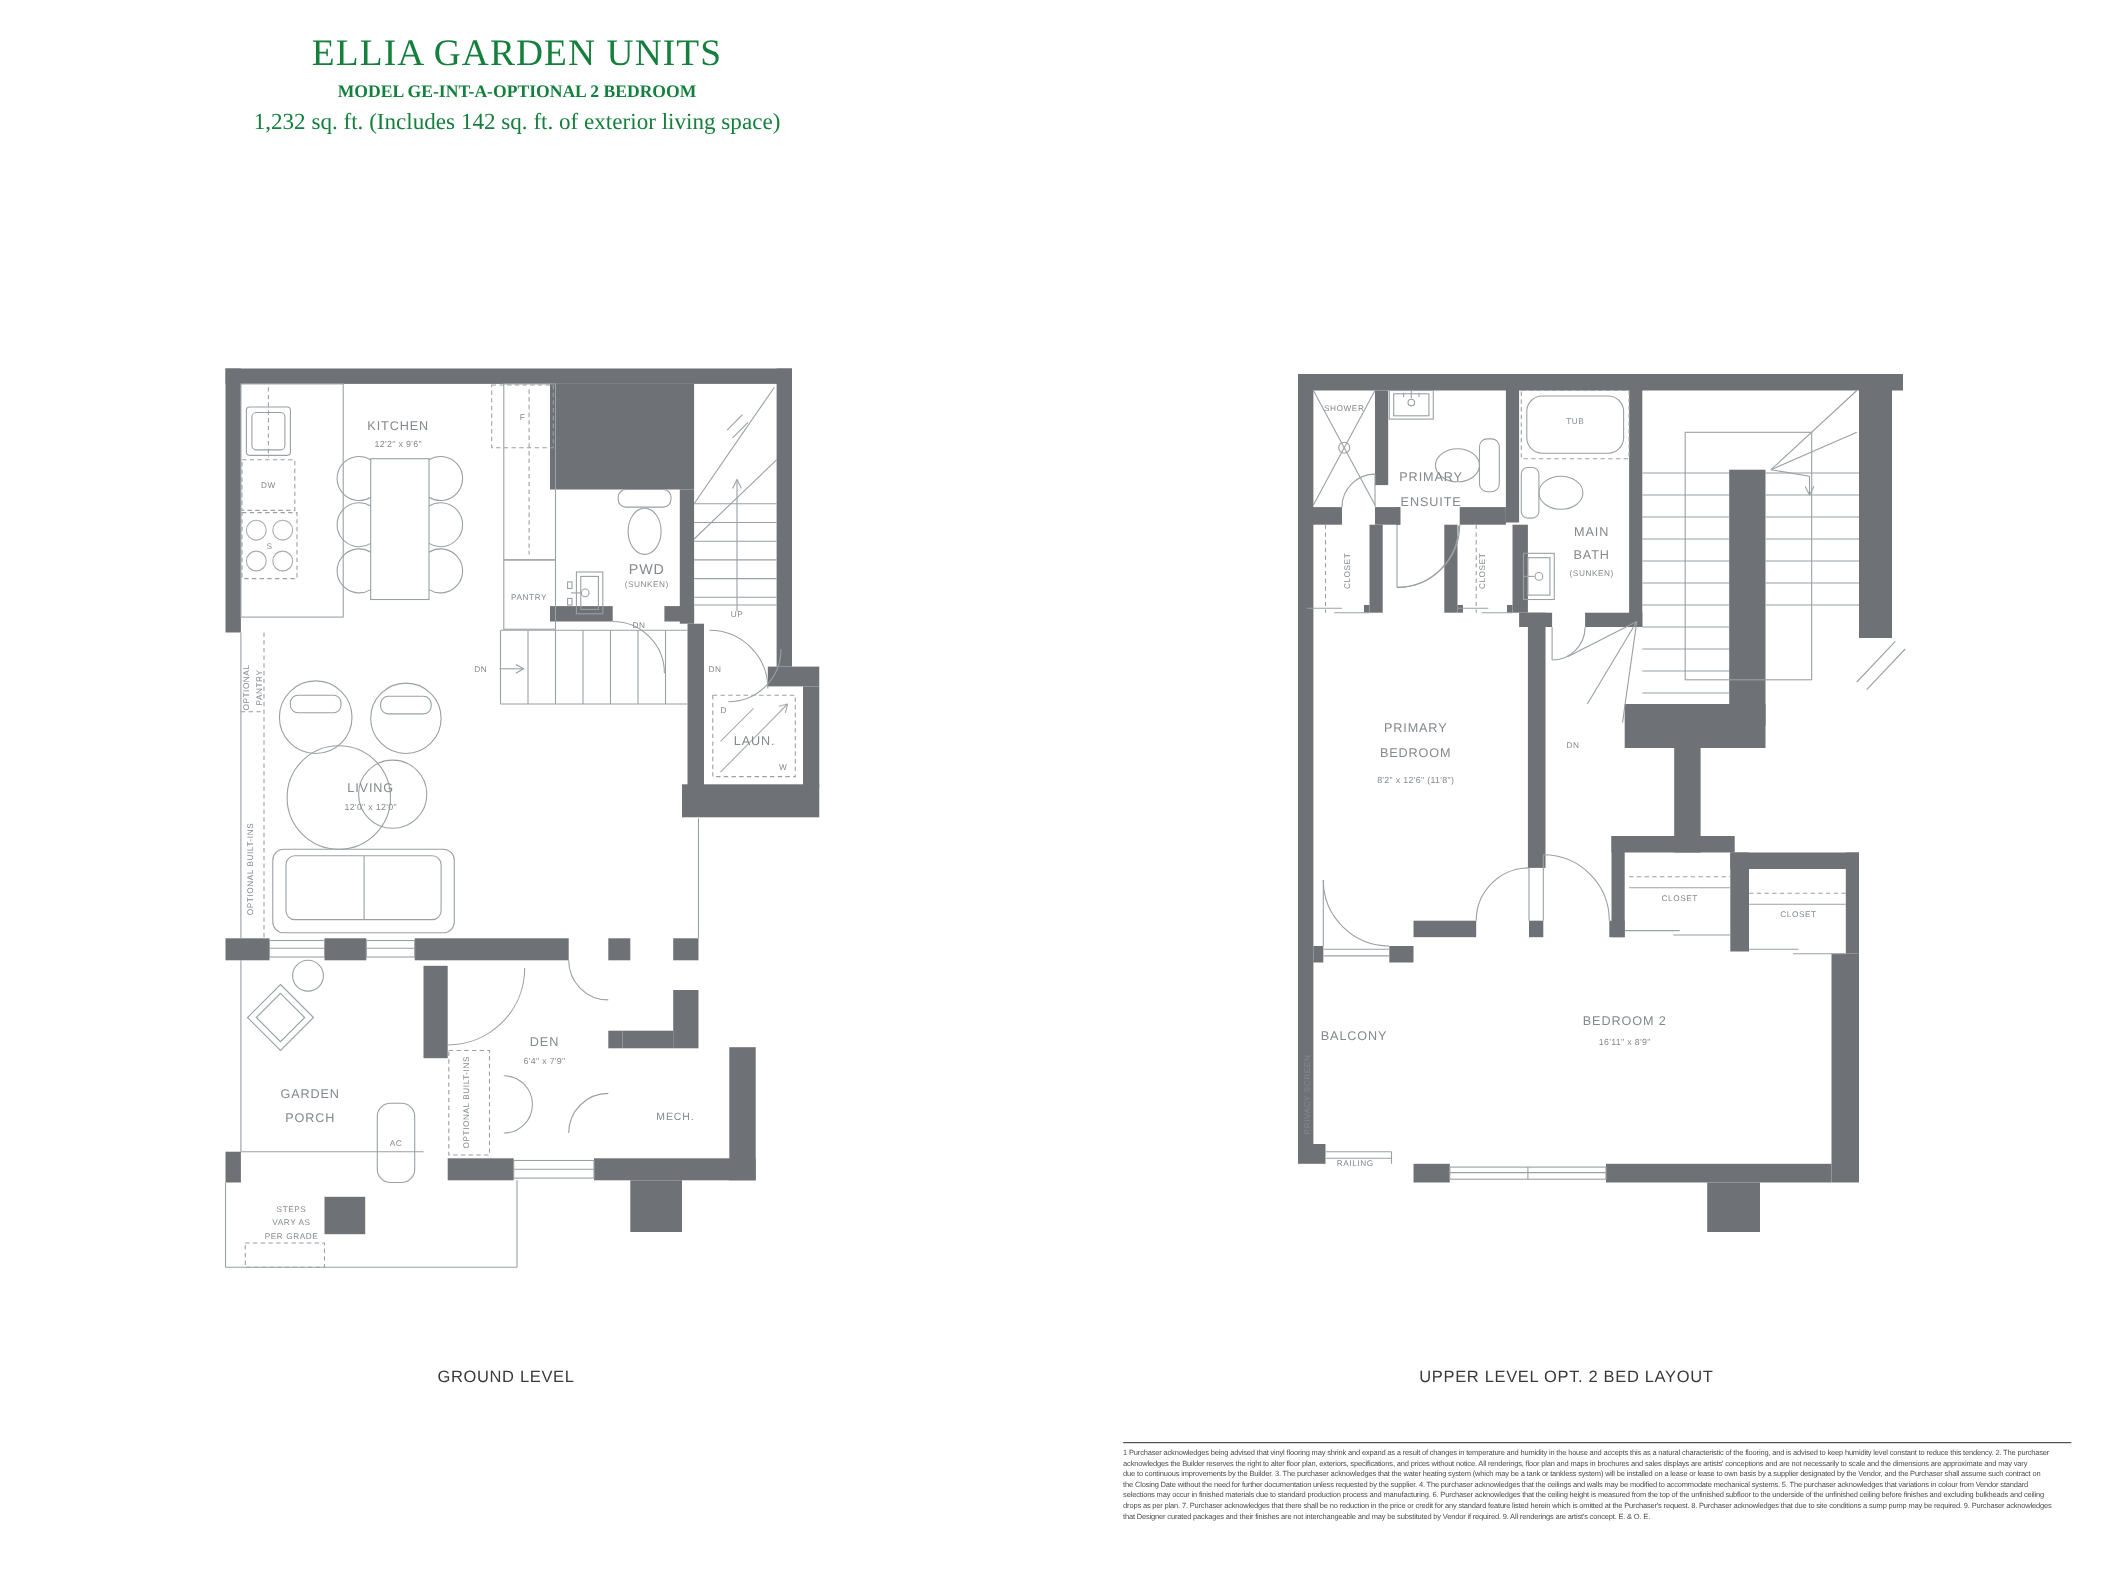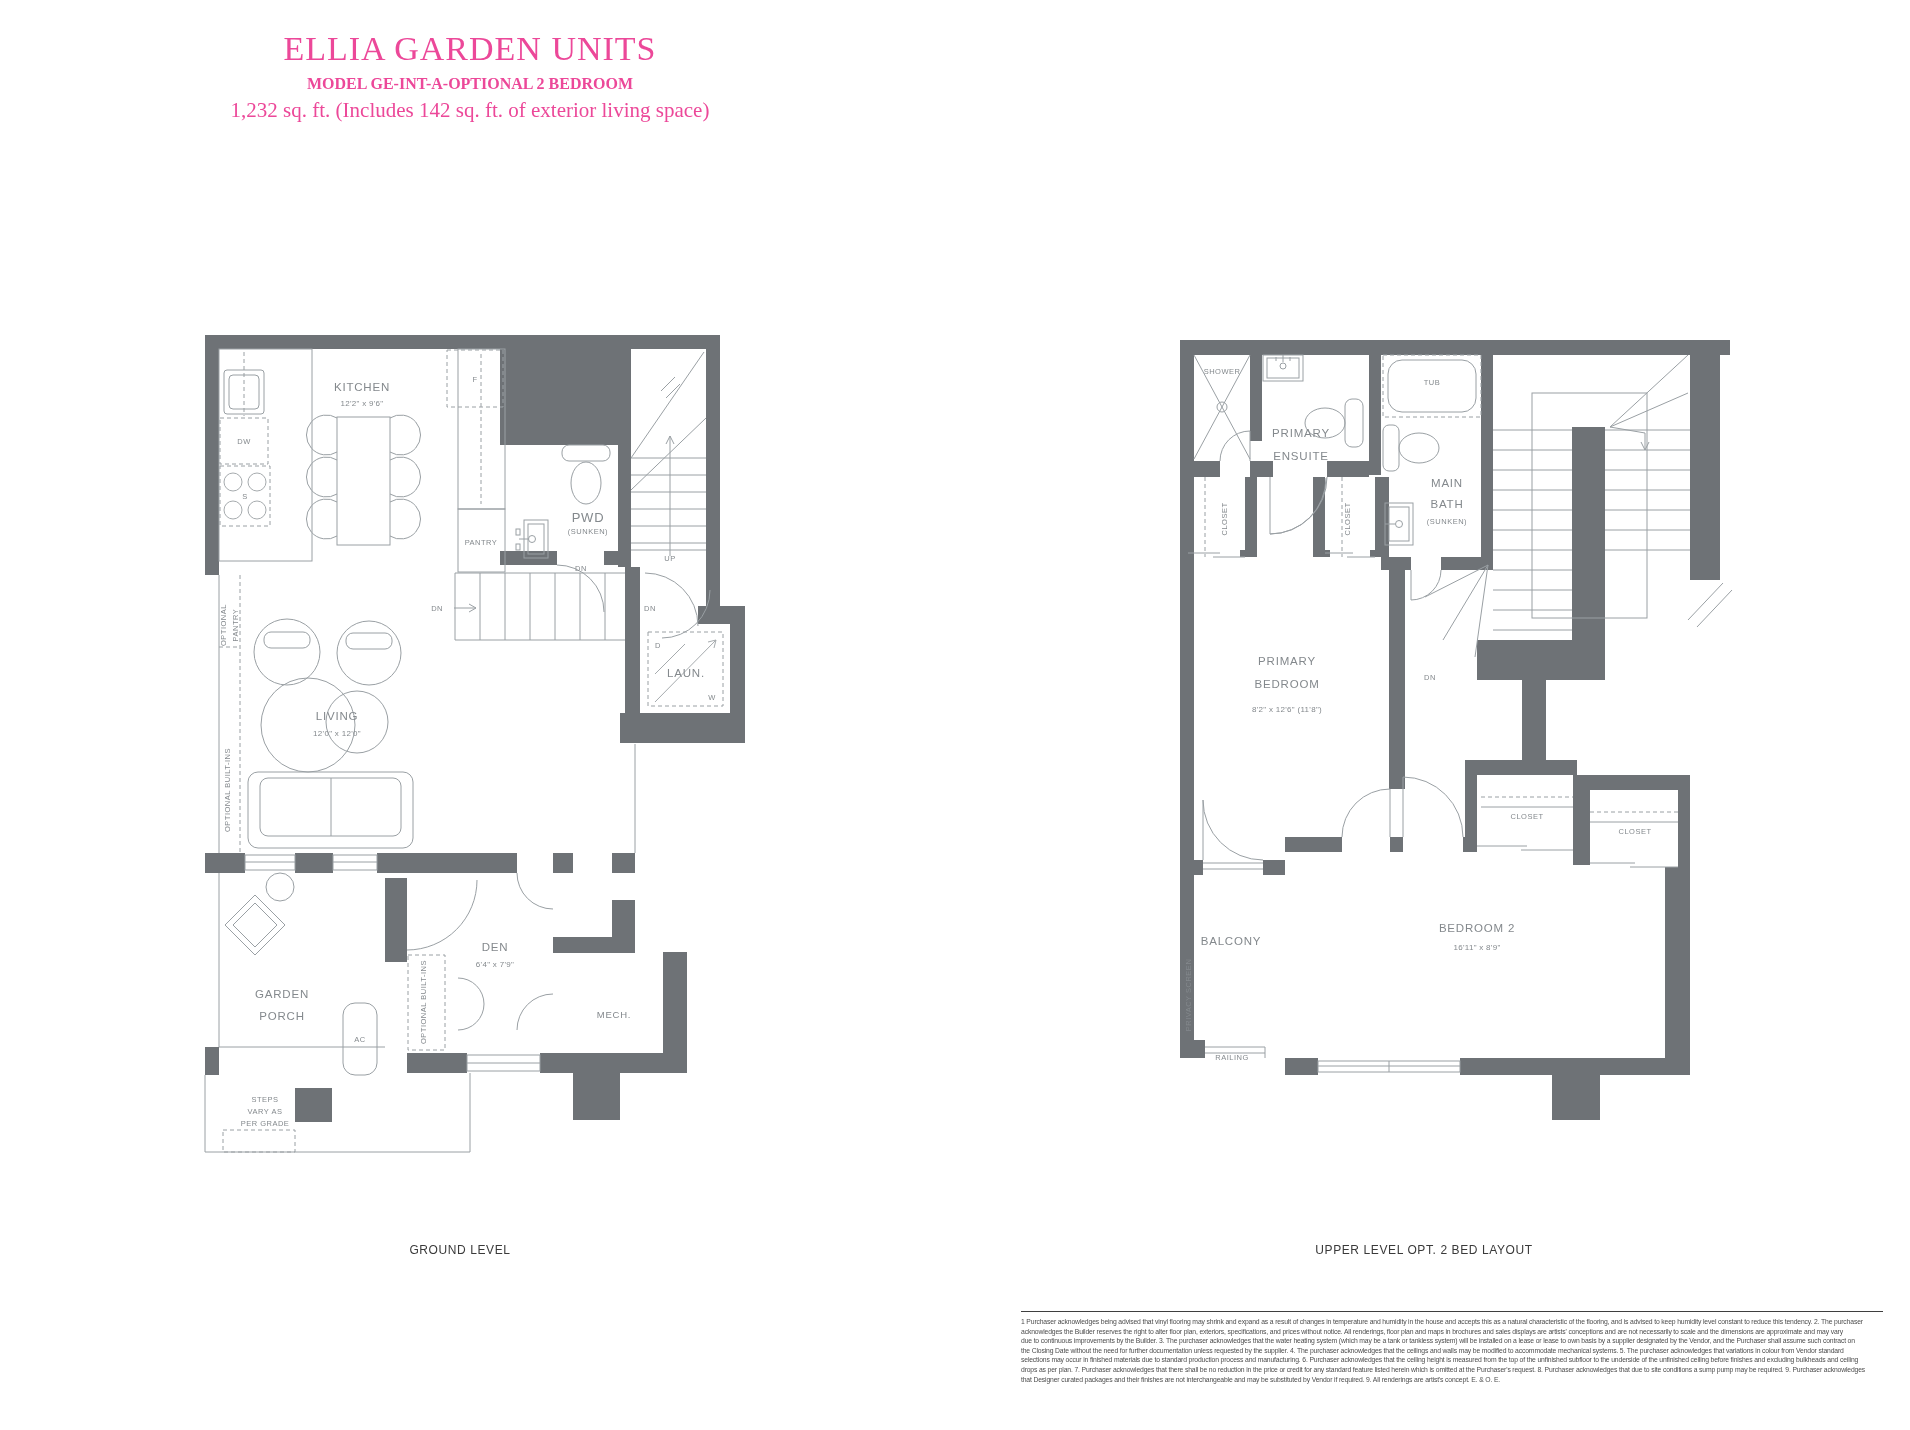--- a/index.html
+++ b/index.html
@@ -1,25 +1,25 @@
 <!DOCTYPE html>
 <html><head>
 <meta charset="utf-8">
 <style>
   html,body{margin:0;padding:0;background:#ffffff;}
   #page{position:relative;width:1910px;height:1430px;background:#ffffff;overflow:hidden;
         font-family:"Liberation Sans",sans-serif;}
   
-  #hdr{position:absolute;left:100px;top:28px;width:740px;text-align:center;color:#ec4899;
+  #hdr{position:absolute;left:100px;top:28px;width:740px;text-align:center;color:#15803d;
        font-family:"Liberation Serif",serif;}
   #hdr .t1{font-size:34px;letter-spacing:1px;line-height:42px;}
   #hdr .t2{font-size:16px;font-weight:bold;line-height:27px;}
   #hdr .t3{font-size:21px;line-height:27px;}
   
-  .caption{position:absolute;font-size:12px;letter-spacing:.6px;color:#3a3a3a;text-align:center;}
+  .caption{position:absolute;font-size:15px;letter-spacing:.6px;color:#3a3a3a;text-align:center;}
   
   #disc{position:absolute;left:1021px;top:1311px;width:862px;border-top:1px solid #3f3f3f;
         padding-top:5px;color:#4d4d4d;overflow:hidden;}
   #disc div{font-size:6.8px;line-height:9.6px;letter-spacing:-.15px;white-space:nowrap;}
   
   svg{position:absolute;}
   svg text{font-family:"Liberation Sans",sans-serif;fill:#84898d;letter-spacing:.8px;}
   .rm{font-size:11.5px;}
   .rm2{font-size:13px;}
   .dim{font-size:8px;letter-spacing:.3px;}

